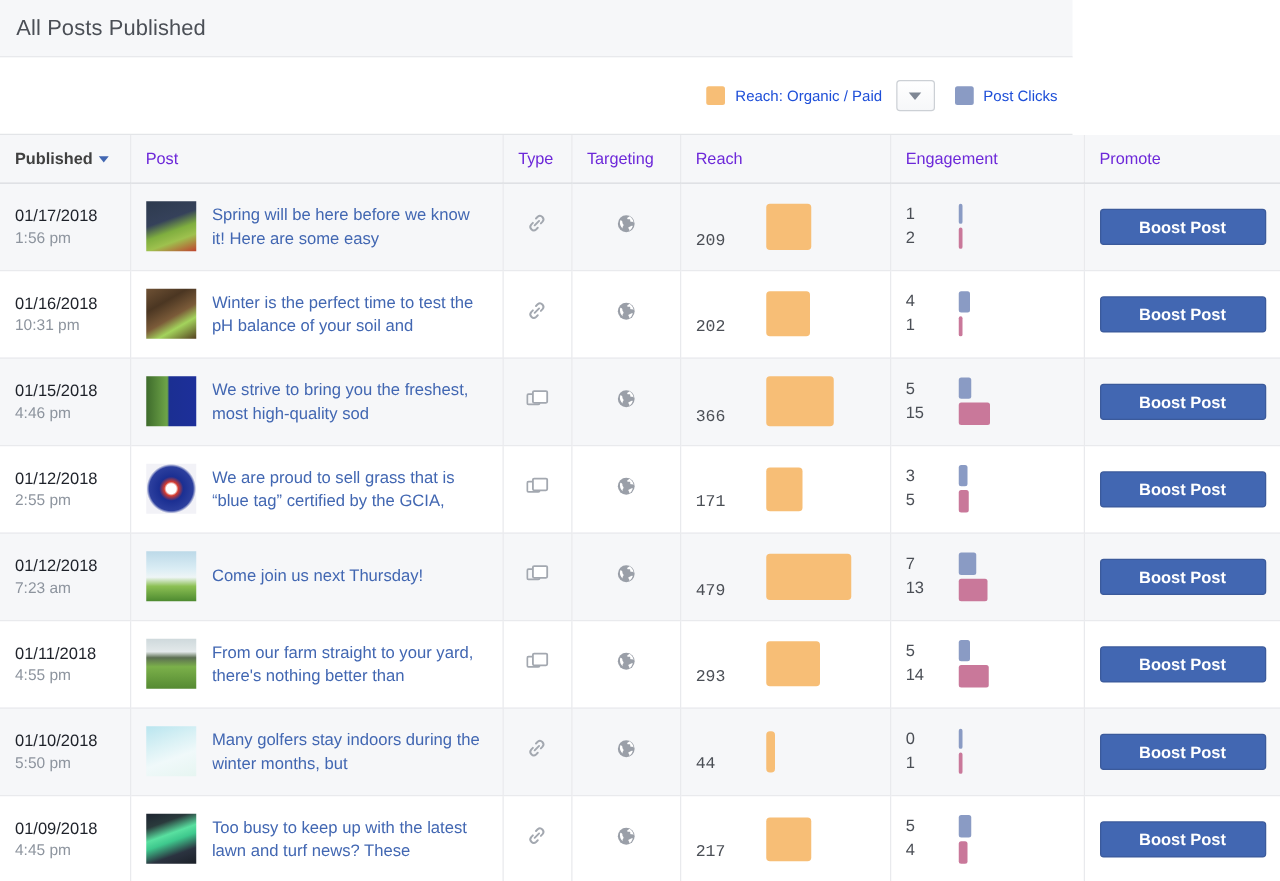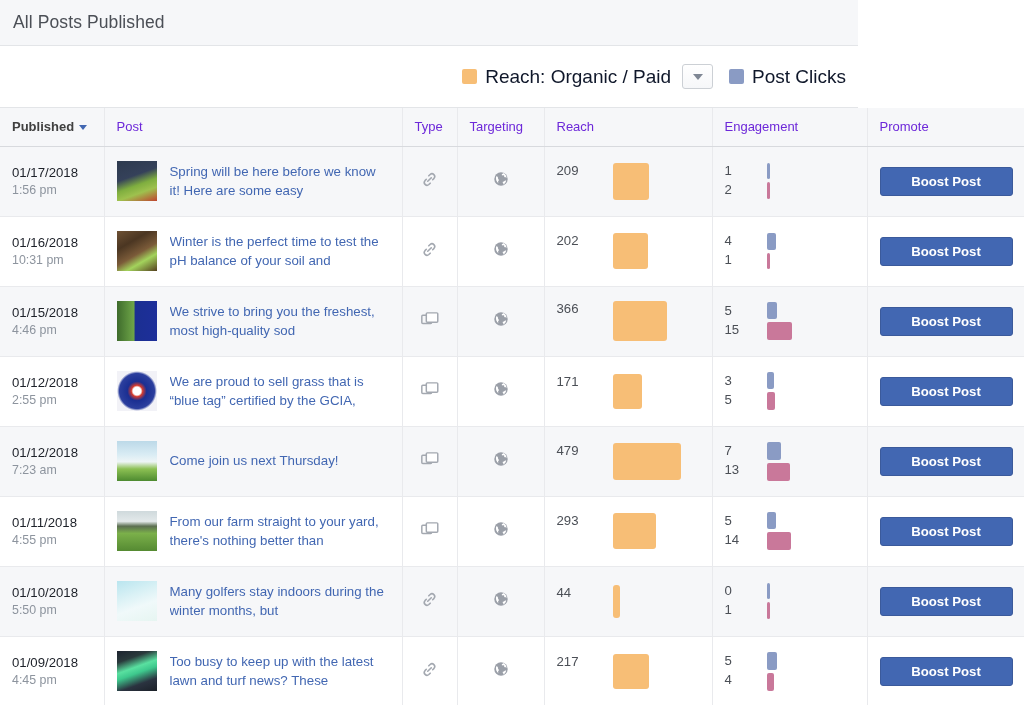--- a/index.html
+++ b/index.html
@@ -34,21 +34,21 @@
     background: #ffffff;
     display: flex;
     align-items: center;
     justify-content: flex-end;
     padding-right: 12px;
     border-bottom: 1px solid #e3e5e8;
   }
   .legend-group { display: flex; align-items: center; }
   .legend-item { display: flex; align-items: center; margin-left: 16px; }
   .swatch { width: 15px; height: 15px; border-radius: 2px; margin-right: 8px; flex: none; }
-  .legend-label { font-size: 19px; color: #0f172a; white-space: nowrap; }
+  .legend-label { font-size: 12px; color: #1d4ed8; white-space: nowrap; }
 
   .dd-btn {
     width: 31px; height: 25px;
     border: 1px solid #ccd0d5;
     border-radius: 3px;
     background: linear-gradient(to bottom, #ffffff, #f6f7f9);
     margin-left: 11px;
     display: flex; align-items: center; justify-content: center;
     cursor: pointer;
   }
@@ -122,21 +122,21 @@
     width: 40px; height: 40px; flex: none; margin-right: 13px;
     background-size: cover; background-position: center;
   }
   .posttext {
     font-size: 13.3px; color: #4267b2; line-height: 1.45;
     max-height: 40px; overflow: hidden; cursor: pointer;
   }
 
   .icon-cell { text-align: center; padding: 0; }
 
-  .reachcell { display: flex; align-items: flex-start; }
+  .reachcell { display: flex; align-items: flex-end; font-family: Liberation Mono, monospace; }
   .reachnum { font-size: 13.2px; color: #4b4f56; width: 56px; flex: none; }
   .bar-reach { background: #f7be76; border-radius: 3px; }
 
   .engcell { display: flex; align-items: center; }
   .engnums { width: 42px; flex: none; }
   .engnum { font-size: 13.2px; color: #4b4f56; line-height: 1.42; }
   .engbars { display: flex; flex-direction: column; gap: 3px; }
   .bar-click { background: #8a9bc4; border-radius: 2px; }
   .bar-react { background: #c9789a; border-radius: 2px; }
 

